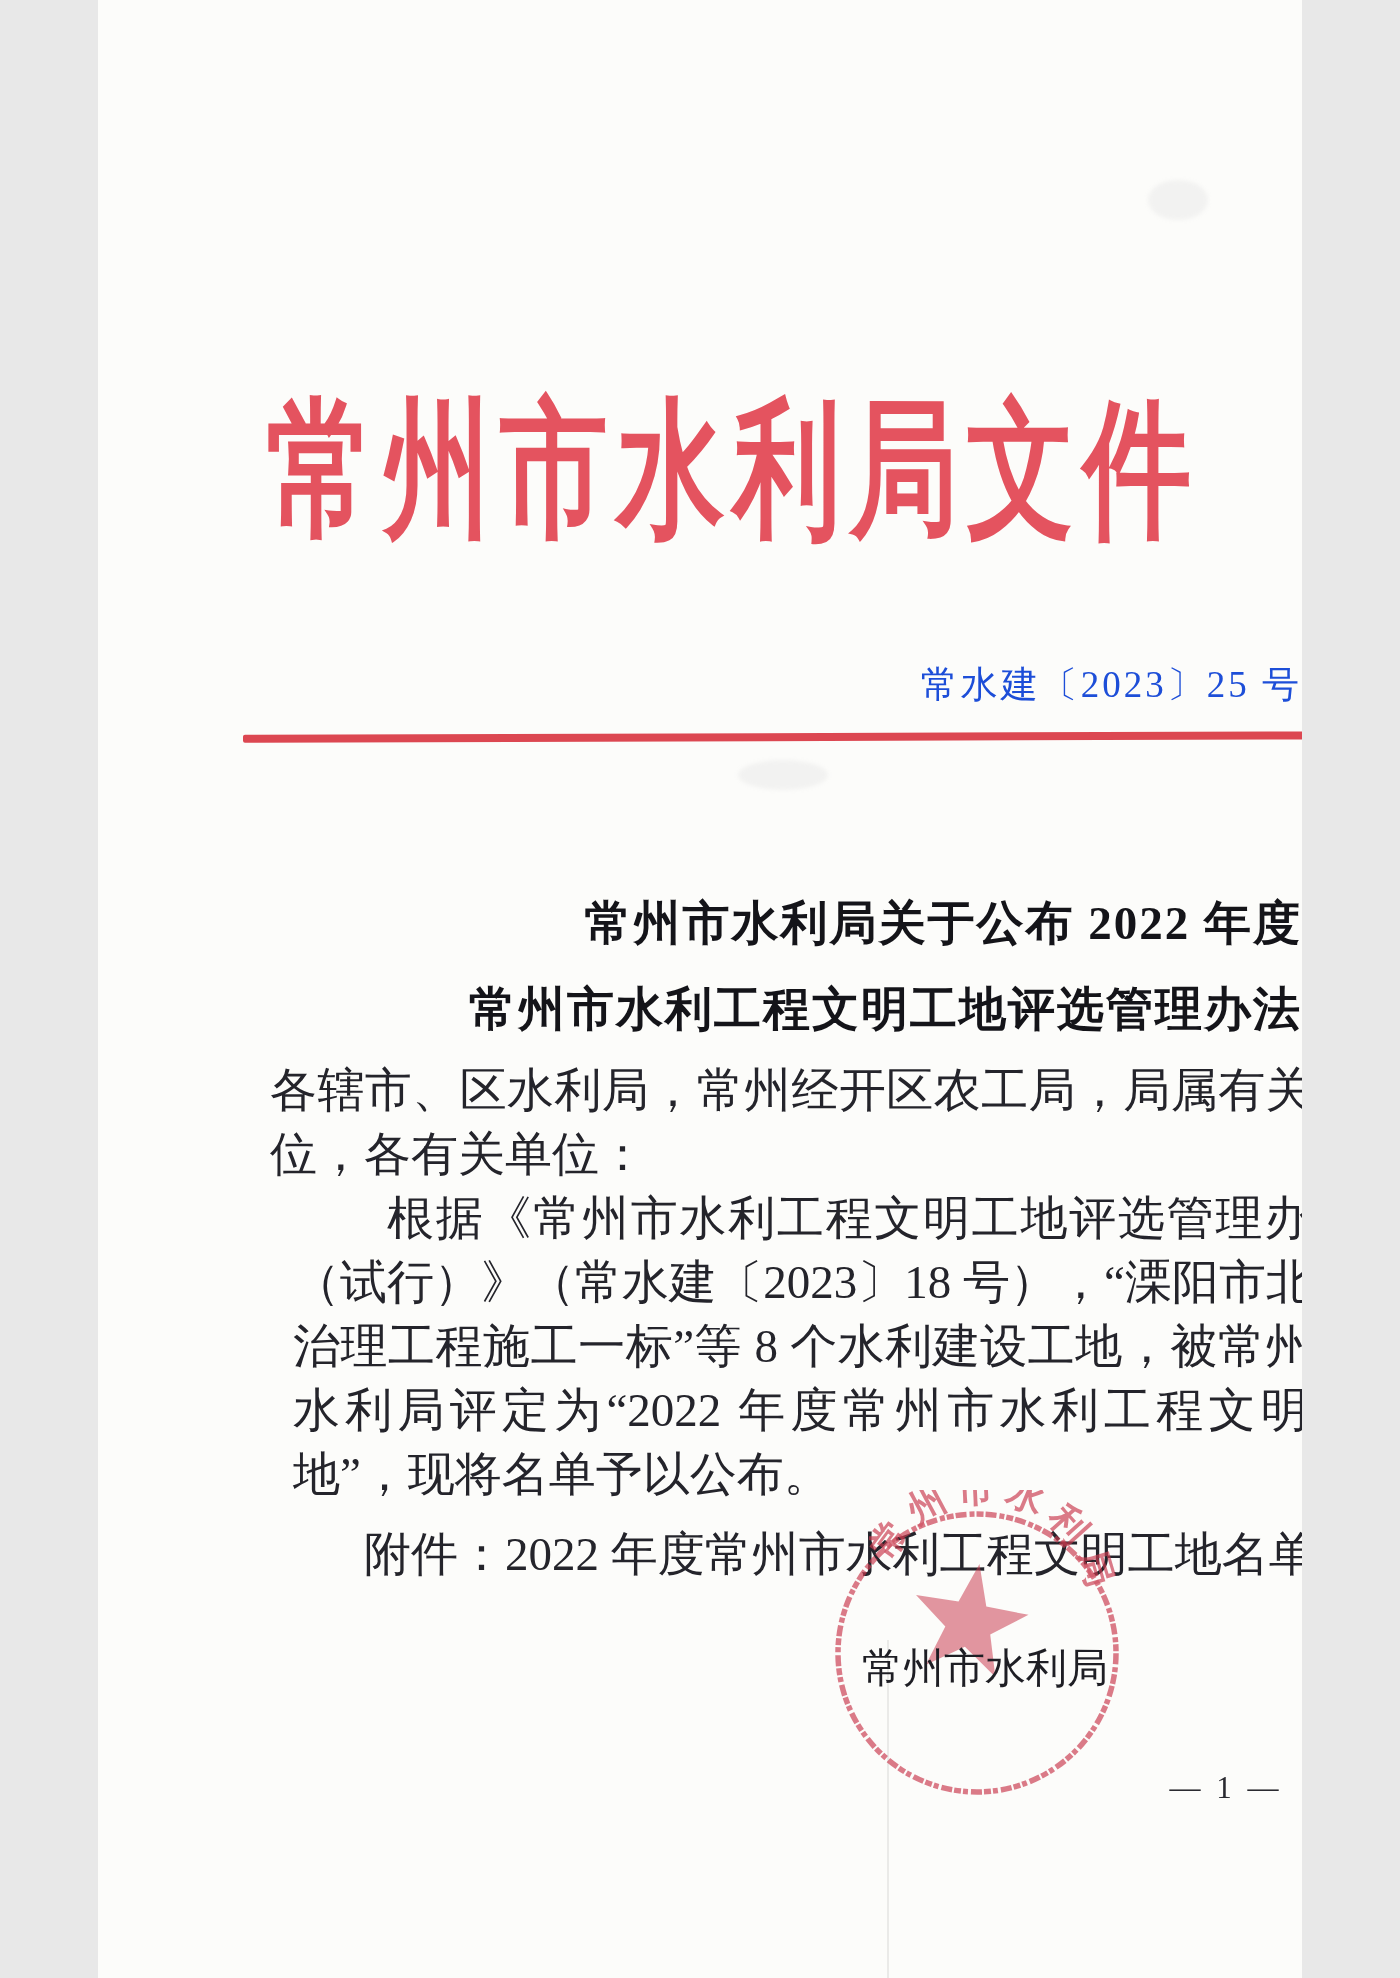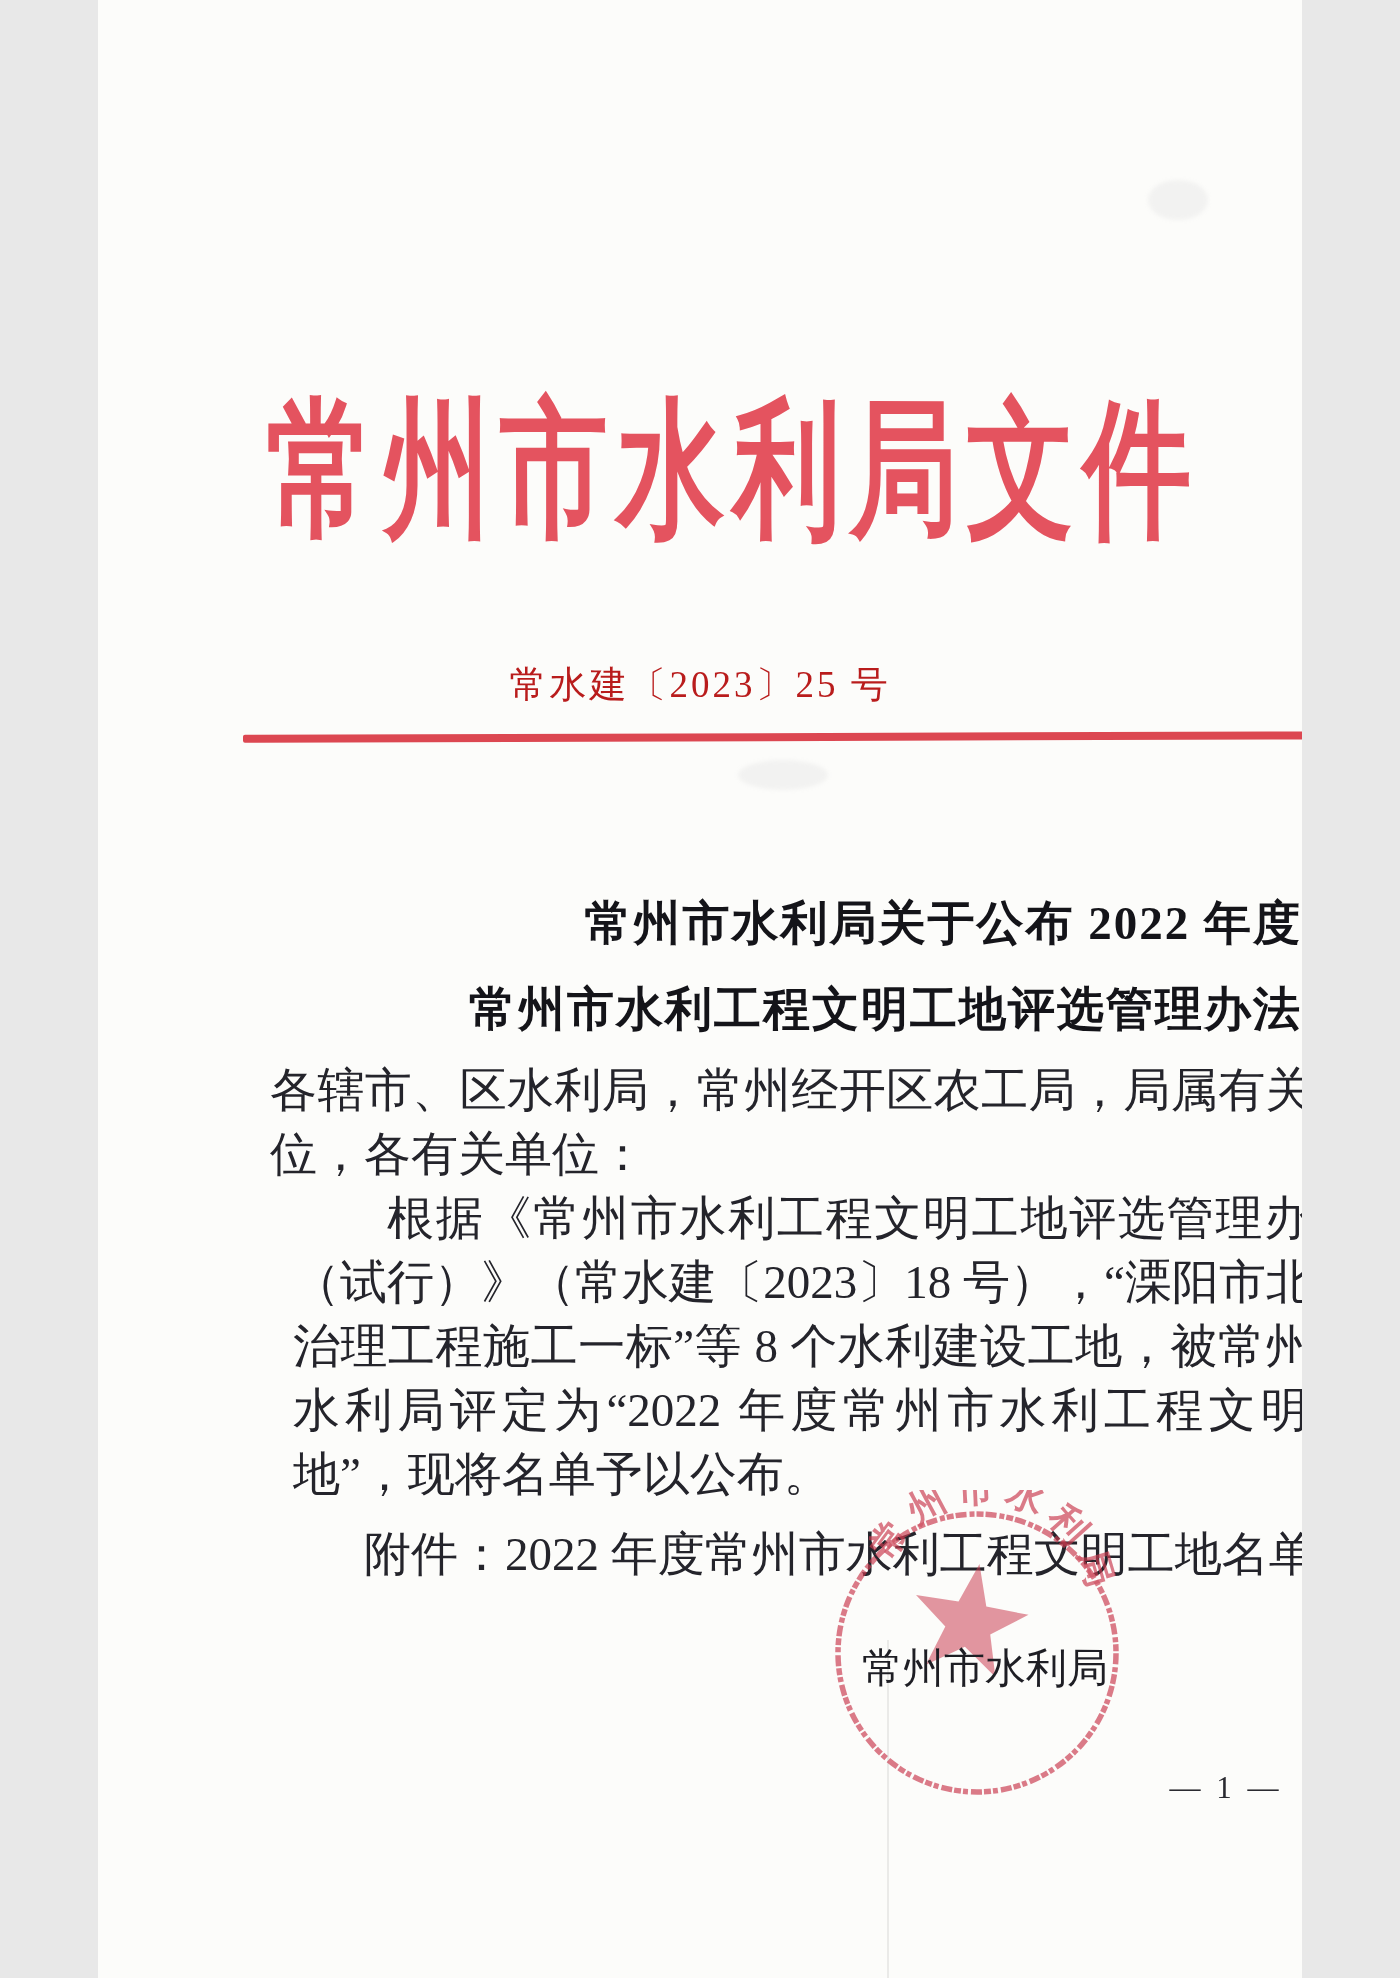--- a/index.html
+++ b/index.html
@@ -39,24 +39,24 @@
     letter-spacing: 12px;
     white-space: nowrap;
     transform: scaleX(0.72);
     transform-origin: 50% 50%;
   }
   .doc-number {
     position: absolute;
     top: 660px;
     left: 0;
     right: 0;
-    text-align: center;
+    text-align: right;
     font-size: 37px;
     letter-spacing: 3px;
-    color: #b91c1c;
+    color: #1d4ed8;
   }
   .red-rule {
     position: absolute;
     top: 733px;
     left: 145px;
     width: 1122px;
     height: 8px;
     border-radius: 2px;
     transform: rotate(-0.18deg);
   }

